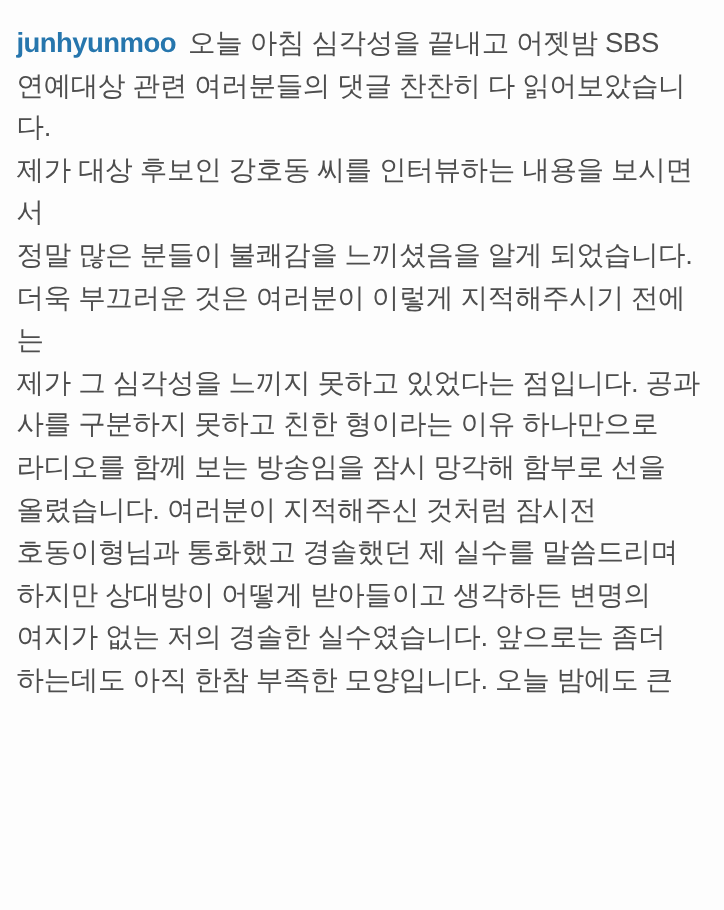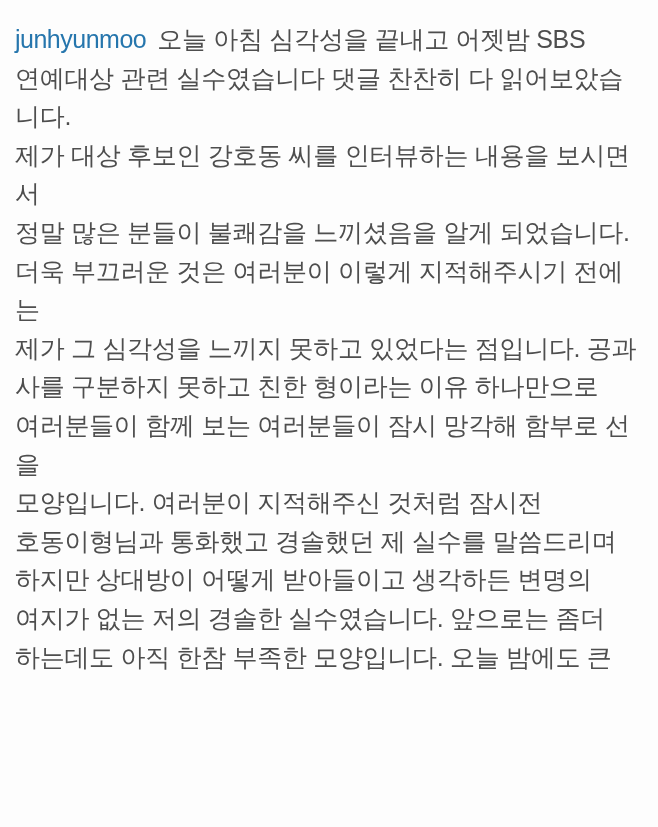--- a/index.html
+++ b/index.html
@@ -18,37 +18,37 @@
     color: var(--body_text, #4e4e4e);
     font-size: 25px;
     line-height: 38.6px;
     letter-spacing: -0.3px;
   }
   .line {
     white-space: pre-wrap;
   }
   .username {
     color: var(--username, #2676ad);
-    font-weight: 400;
+    font-weight: 700;
     margin-right: 11px;
     letter-spacing: -0.5px;
     cursor: pointer;
   }
 </style>
 </head>
 <body>
 
 <div class="caption">
   <div class="line"><span class="username">junhyunmoo</span><span>오늘 아침 심각성을 끝내고 어젯밤 SBS</span></div>
-  <div class="line">연예대상 관련 실수였습니다 댓글 찬찬히 다 읽어보았습니다.</div>
+  <div class="line">연예대상 관련 여러분들의 댓글 찬찬히 다 읽어보았습니다.</div>
   <div class="line">제가 대상 후보인 강호동 씨를 인터뷰하는 내용을 보시면서</div>
   <div class="line">정말 많은 분들이 불쾌감을 느끼셨음을 알게 되었습니다.</div>
   <div class="line">더욱 부끄러운 것은 여러분이 이렇게 지적해주시기 전에는</div>
   <div class="line">제가 그 심각성을 느끼지 못하고 있었다는 점입니다. 공과</div>
   <div class="line">사를 구분하지 못하고 친한 형이라는 이유 하나만으로</div>
-  <div class="line">여러분들이 함께 보는 여러분들이 잠시 망각해 함부로 선을</div>
-  <div class="line">모양입니다. 여러분이 지적해주신 것처럼 잠시전</div>
+  <div class="line">라디오를 함께 보는 방송임을 잠시 망각해 함부로 선을</div>
+  <div class="line">올렸습니다. 여러분이 지적해주신 것처럼 잠시전</div>
   <div class="line">호동이형님과 통화했고 경솔했던 제 실수를 말씀드리며</div>
   <div class="line">하지만 상대방이 어떻게 받아들이고 생각하든 변명의</div>
   <div class="line">여지가 없는 저의 경솔한 실수였습니다. 앞으로는 좀더</div>
   <div class="line">하는데도 아직 한참 부족한 모양입니다. 오늘 밤에도 큰</div>
 
 </div>
 
 </body></html>

